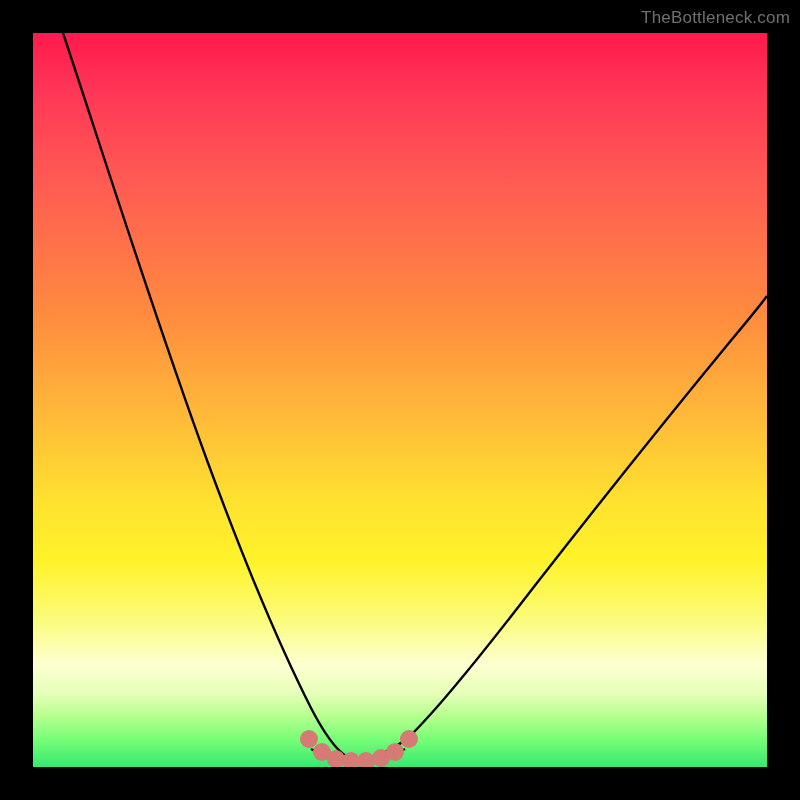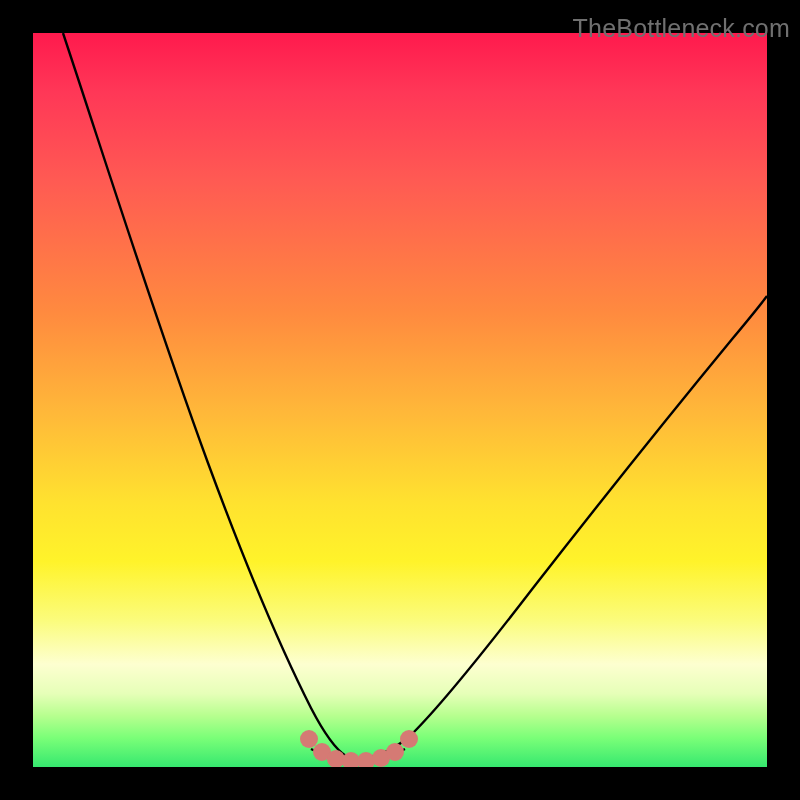--- a/index.html
+++ b/index.html
@@ -43,24 +43,24 @@
   }
   .plot svg {
     position: absolute;
     left: 0;
     top: 0;
     width: 734px;
     height: 734px;
   }
   .watermark {
     position: absolute;
-    top: 14px;
+    top: 8px;
     right: 10px;
     color: #707070;
-    font-size: 25px;
+    font-size: 17px;
     font-weight: 500;
     letter-spacing: 0.2px;
     font-family: Arial, Helvetica, sans-serif;
   }
 </style>
 </head>
 <body>
 
 <div class="frame">
 

